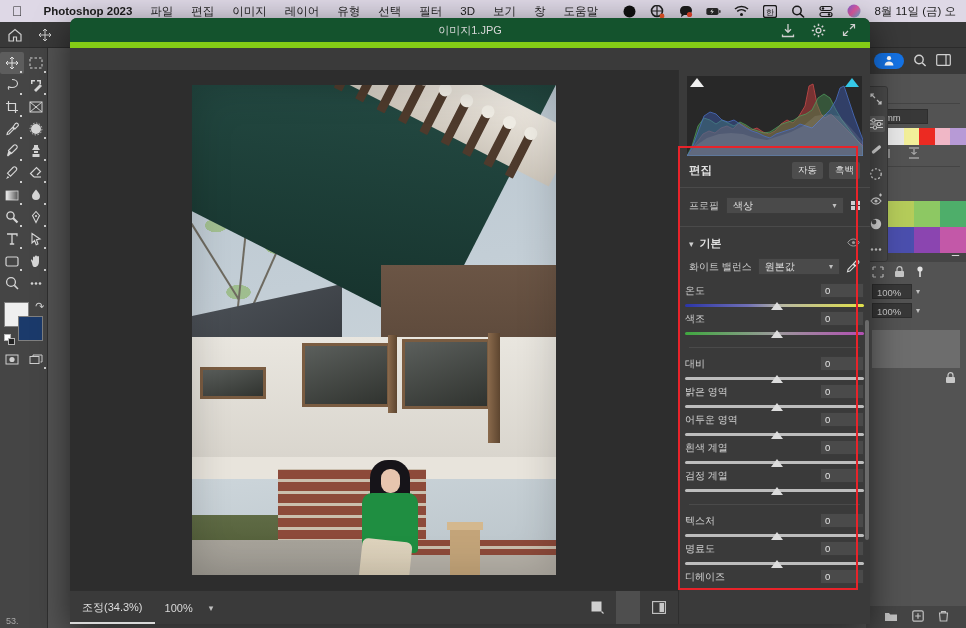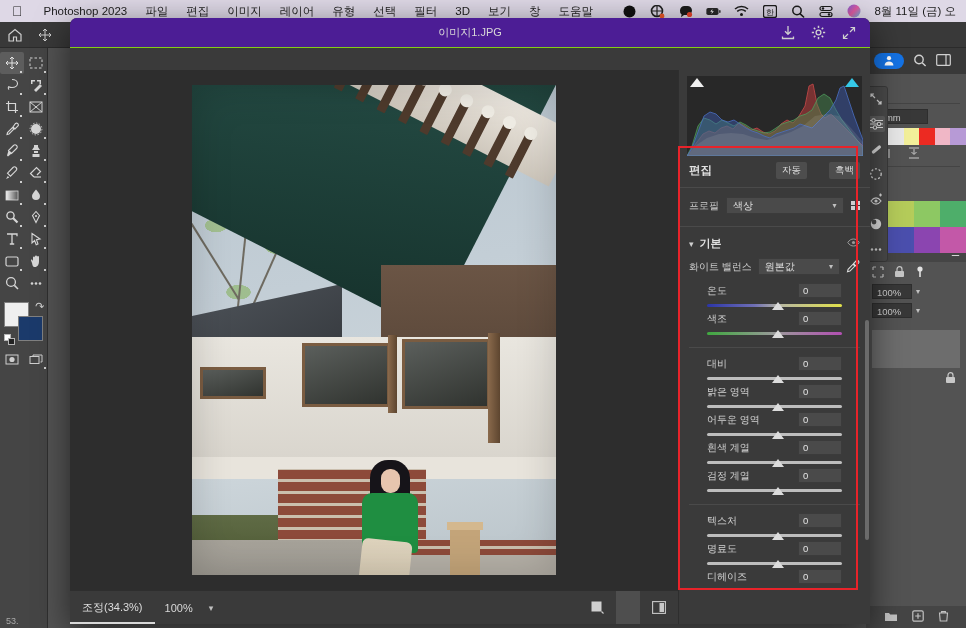--- a/index.html
+++ b/index.html
@@ -17,21 +17,21 @@
   .menubar {
     position:absolute; left:0; top:0; width:966px; height:22px;
     background:#ded8e6;
     display:flex; align-items:center;
     color:#1c1c1c;
     font-size:11.5px;
     padding:0 6px;
   }
   .apple-logo { font-size:14px; margin:0 12px 0 6px; line-height:1; }
   .menu-item { padding:0 9px; white-space:nowrap; }
-  .menu-item.bold { font-weight:normal;text-align:right; }
+  .menu-item.bold { font-weight:bold;text-align:right; }
   .menubar-right { margin-left:auto; display:flex; align-items:center; gap:13px; padding-right:4px; }
   .mb-ico { width:15px; height:14px; display:inline-flex; align-items:center; justify-content:center; }
   .mb-date { font-size:11.5px; white-space:nowrap; }
 
   
   .ps-app { position:absolute; left:0; top:22px; width:966px; height:606px; background:#535353; }
 
   
   .ps-optionsbar {
     position:absolute; left:0; top:0; width:966px; height:26px;
@@ -107,22 +107,22 @@
     position:relative; border-bottom:1px solid #cdc9d2;
   }
   .traffic { display:flex; gap:8px; padding-left:9px; }
   .tl { width:11px; height:11px; border-radius:50%; }
   .tl.r { background:#c6c6c6; }
   .tl.y { background:#c6c6c6; }
   .tl.g { background:#28c840; }
   .cr-title { position:absolute; left:0; right:0; text-align:center; font-size:11.5px; color:#2a2a2a; font-weight:500; }
 
   .cr-subbar {
-    height:30px; background:#4c1d95; display:flex; align-items:center;
-    position:relative; border-bottom:1px solid #84cc16;
+    height:30px; background:#14532d; display:flex; align-items:center;
+    position:relative; border-bottom:6px solid #84cc16;
   }
   .cr-filename { position:absolute; left:0; right:0; text-align:center; font-size:11px; color:#d8d8d8; }
   .cr-subbar-icons { margin-left:auto; display:flex; align-items:center; gap:16px; padding-right:14px; z-index:2; }
   .cr-ico { color:#cfcfcf; display:flex; align-items:center; justify-content:center; }
 
   .cr-body { position:absolute; left:0; top:52px; right:0; bottom:0; background:#3a3a3a; }
 
   
   .cr-canvas {
     position:absolute; left:0; top:0; width:608px; bottom:34px;
@@ -205,41 +205,41 @@
   }
   .histogram { position:relative; height:80px; margin:6px 8px 0; background:#282828; }
   .hist-tri { position:absolute; top:2px; width:0;height:0; }
   .hist-tri.l { left:3px; border-left:7px solid transparent; border-right:7px solid transparent; border-bottom:9px solid #f0f0f0; }
   .hist-tri.r { right:3px; border-left:7px solid transparent; border-right:7px solid transparent; border-bottom:9px solid #35c9e8; }
   .exif { height:20px; display:flex; align-items:center; justify-content:space-around;
           font-size:9.5px; color:#b8b8b8; padding:0 8px; background:#3a3a3a; }
   .edit-hdr { height:28px; display:flex; align-items:center; padding:0 10px; background:#3a3a3a; }
   .edit-hdr .t { font-size:11.5px; font-weight:bold; color:#e2e2e2; }
   .hbtns { margin-left:auto; display:flex; gap:6px; }
-  .hbtn { background:#4d4d4d; color:#dedede; font-size:9.5px; padding:2px 6px; border-radius:2px;margin-left:16px; }
+  .hbtn { background:#4d4d4d; color:#dedede; font-size:9.5px; padding:2px 6px; border-radius:2px; }
   .sep-line { height:1px; background:#4a4a4a; margin:3px 0; }
   .profile-row { display:flex; align-items:center; gap:7px; padding:6px 10px 9px; }
   .lbl { font-size:10px; color:#cfcfcf; white-space:nowrap; }
   .select {
     flex:1; height:17px; background:#4a4a4a; border:1px solid #3b3b3b;
     display:flex; align-items:center; padding:0 6px; font-size:10px; color:#e0e0e0;
     position:relative;
   }
   .select .cv { margin-left:auto; font-size:8px; color:#c0c0c0; }
   .grid-ico { display:grid; grid-template-columns:4px 4px; grid-gap:1.5px; }
   .grid-ico i { width:4px; height:4px; background:#cfcfcf; display:block; }
 
   .basic-hdr { display:flex; align-items:center; gap:6px; padding:6px 10px; }
   .basic-hdr .chev { font-size:9px; color:#cfcfcf; }
   .basic-hdr .t { font-size:11px; color:#e2e2e2; font-weight:bold; }
   .basic-hdr .eye { margin-left:auto; color:#9a9a9a; font-size:10px; }
 
   .wb-row { display:flex; align-items:center; gap:6px; padding:1px 10px 8px; }
 
-  .slider-block { padding:0 28px; }
+  .slider-block { padding:0 6px; }
   .s-head { display:flex; align-items:center; margin-bottom:2px; }
   .s-name { font-size:10px; color:#d2d2d2; }
   .s-val {
     margin-left:auto; width:44px; height:15px; background:#4a4a4a; border:1px solid #3b3b3b;
     font-size:9.5px; color:#e4e4e4; display:flex; align-items:center; padding-left:4px;
   }
   .s-track { position:relative; height:11px; }
   .s-line { position:absolute; left:0; right:0; top:4px; height:3px; background:#bdbdbd; border-radius:2px; }
   .s-line.temp { background:linear-gradient(90deg,#2b35a8 0%, #6f6fb5 35%, #b9b9a0 55%, #e0e04a 100%); }
   .s-line.tint { background:linear-gradient(90deg,#3fa83f 0%, #9a9a9a 50%, #b24fb2 100%); }

